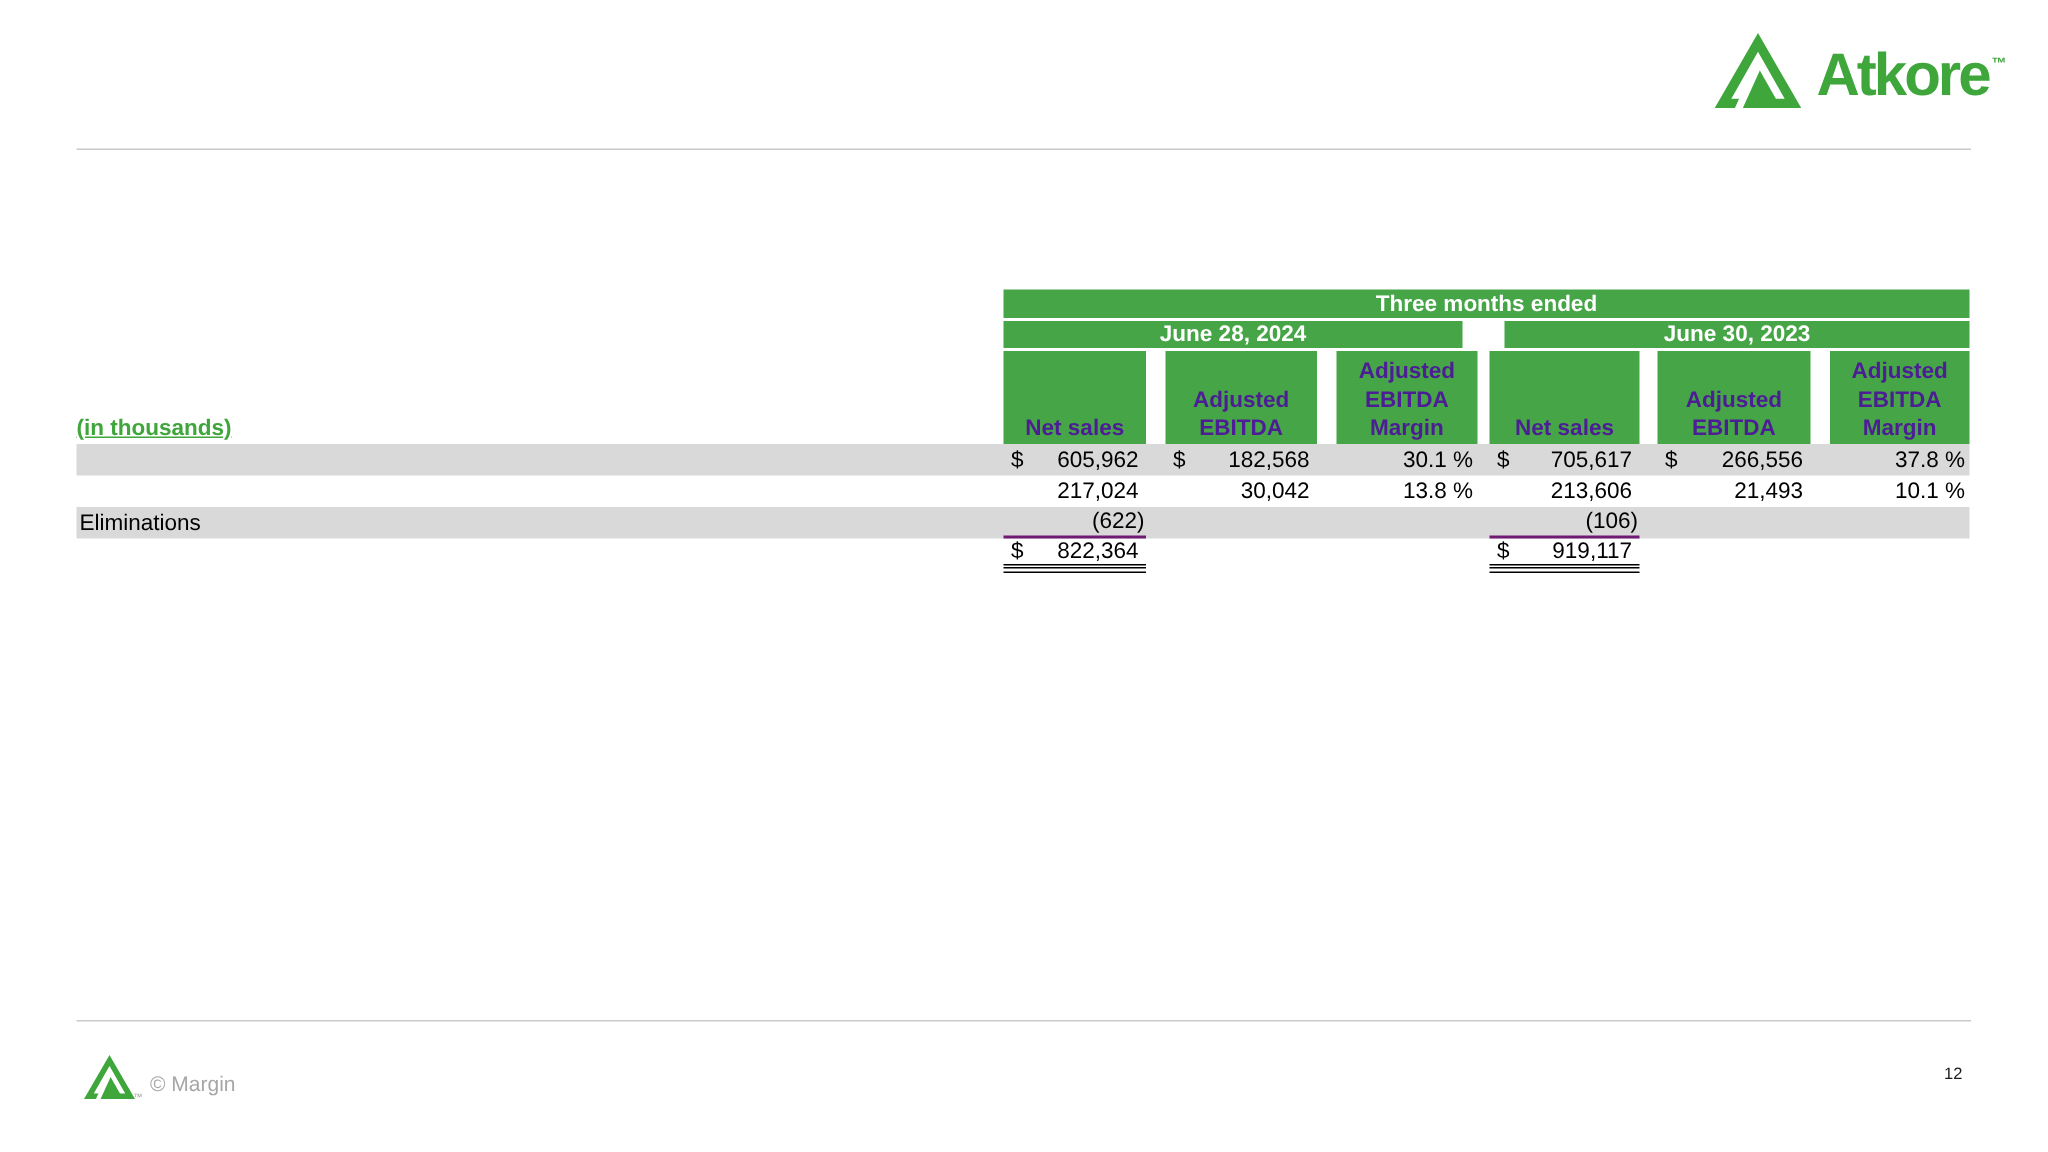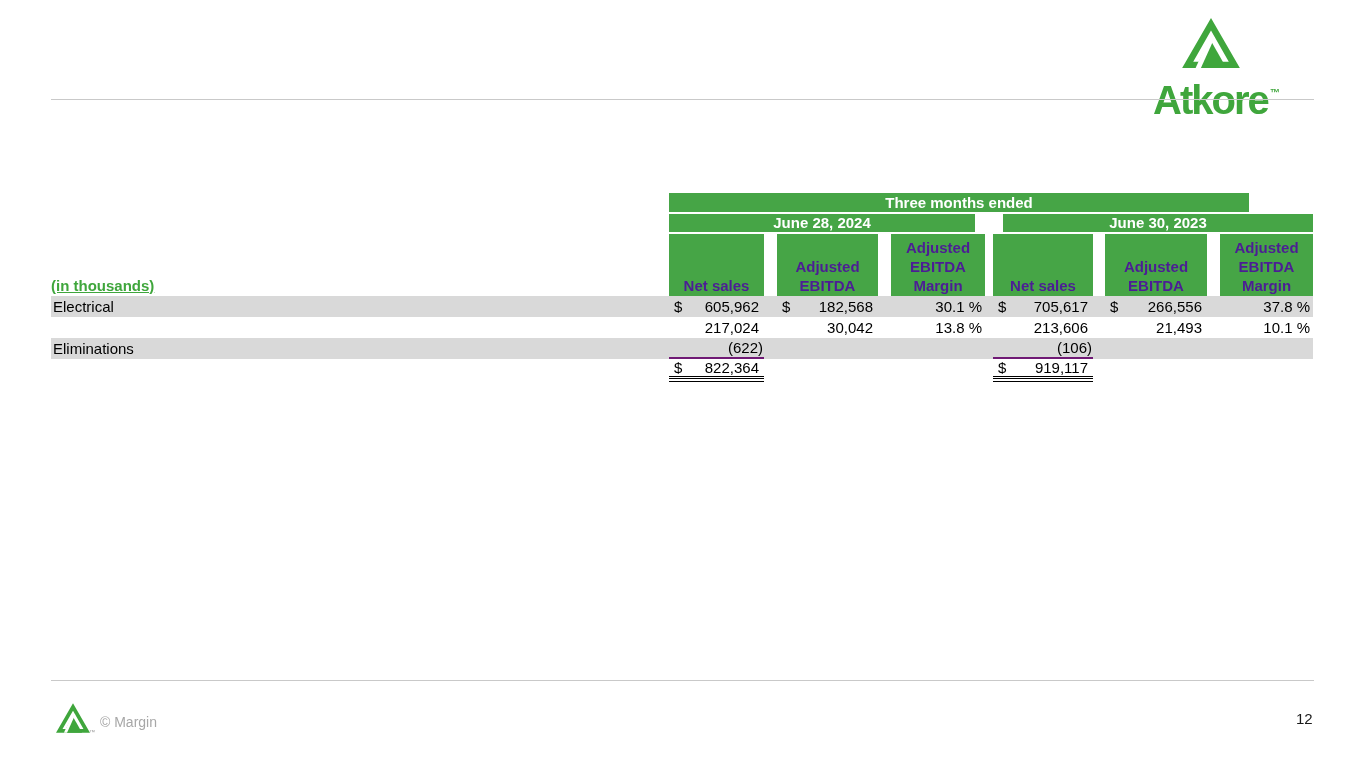--- a/index.html
+++ b/index.html
@@ -9,34 +9,34 @@
     font-family:"Liberation Sans", sans-serif; overflow:hidden;
   }
   
   .title {
     position:absolute; left:51px; top:18px;
     font-size:53px; font-weight:bold; color:#0a0a0a; letter-spacing:-1px;
   }
   .rule { position:absolute; left:51px; width:1263px; height:1px; background:#c9c9c9; }
   .rule.top { top:99px; }
   .rule.bottom { top:680px; }
-  .brand-lockup { position:absolute; left:1143px; top:18px; display:flex; align-items:center;flex-direction:column; }
+  .brand-lockup { position:absolute; left:1143px; top:18px; display:flex; align-items:center; }
   .brand-word {
     font-size:40px; font-weight:bold; color:#3fa63c; letter-spacing:-2px; margin-left:10px;
     line-height:50px;
   }
   .brand-tm { font-size:10px; color:#3fa63c; vertical-align:18px; letter-spacing:0; margin-left:2px; }
   
   .fin-table { position:absolute; left:51px; top:193px; width:1262px; font-size:15px; color:#000; }
   .grid-cols {
     display:grid;
     grid-template-columns:618px 95px 13px 101px 13px 94px 8px 100px 12px 102px 13px 93px;
   }
   .hr1 {
-    margin-left:618px; width:580px; height:19px; margin-bottom:2px;
+    margin-left:618px; width:644px; height:19px; margin-bottom:2px;
     background:#46a546; color:#fff; font-weight:bold; text-align:center; line-height:19px;
   }
   .hr2 { margin-left:618px; width:644px; height:18px; margin-bottom:2px; display:flex;gap:20px; }
   .hr2 .grp {
     background:#46a546; color:#fff; font-weight:bold; text-align:center; line-height:18px; height:18px;
   }
   .hr2 .grp.g1 { width:316px; margin-right:8px; }
   .hr2 .grp.g2 { width:320px; }
   .hr3 { height:62px; }
   .hc {
@@ -60,21 +60,21 @@
   }
   .total { height:100%; border-bottom:4px double #000; display:flex; }
   .total .inner {
     flex:1; display:flex; justify-content:space-between; align-items:center;
     border-bottom:1px solid #000; padding:0 5px; margin-bottom:1px;
   }
   
   .footer-logo { position:absolute; left:56px; top:703px; }
   .footer-tm { position:absolute; left:89px; top:729px; font-size:6px; color:#9b9b9b; }
   .copyright { position:absolute; left:100px; top:714px; font-size:14px; color:#a7a7a7; }
-  .page-num { position:absolute; left:1296px; top:710px; font-size:15px; color:#1a1a1a; }
+  .page-num { position:absolute; left:1296px; top:710px; font-size:11px; color:#1a1a1a; }
 </style>
 </head>
 <body>
 
 <div class="slide">
 
 
   <div class="brand-lockup">
     <svg width="58" height="50" viewBox="0 0 60 52">
       <path d="M30 0 L60 52 L0 52 Z M30 13 L48.5 45.5 L11.5 45.5 Z" fill="#3fa63c" fill-rule="evenodd"></path>
@@ -99,21 +99,20 @@
       <div class="in-thousands">(in thousands)</div>
       <div class="hc col-1">Net sales</div>
       <div class="hc col-2">Adjusted EBITDA</div>
       <div class="hc col-3">Adjusted EBITDA Margin</div>
       <div class="hc col-4">Net sales</div>
       <div class="hc col-5">Adjusted EBITDA</div>
       <div class="hc col-6">Adjusted EBITDA Margin</div>
     </div>
 
     <div class="trow grid-cols stripe">
-      <div class="rlabel">Electrical</div>
       <div class="money col-1">
           <span>$</span>
           <span>605,962</span>
         </div>
       <div class="money col-2">
           <span>$</span>
           <span>182,568</span>
         </div>
       <div class="pct col-3">30.1 %</div>
       <div class="money col-4">

